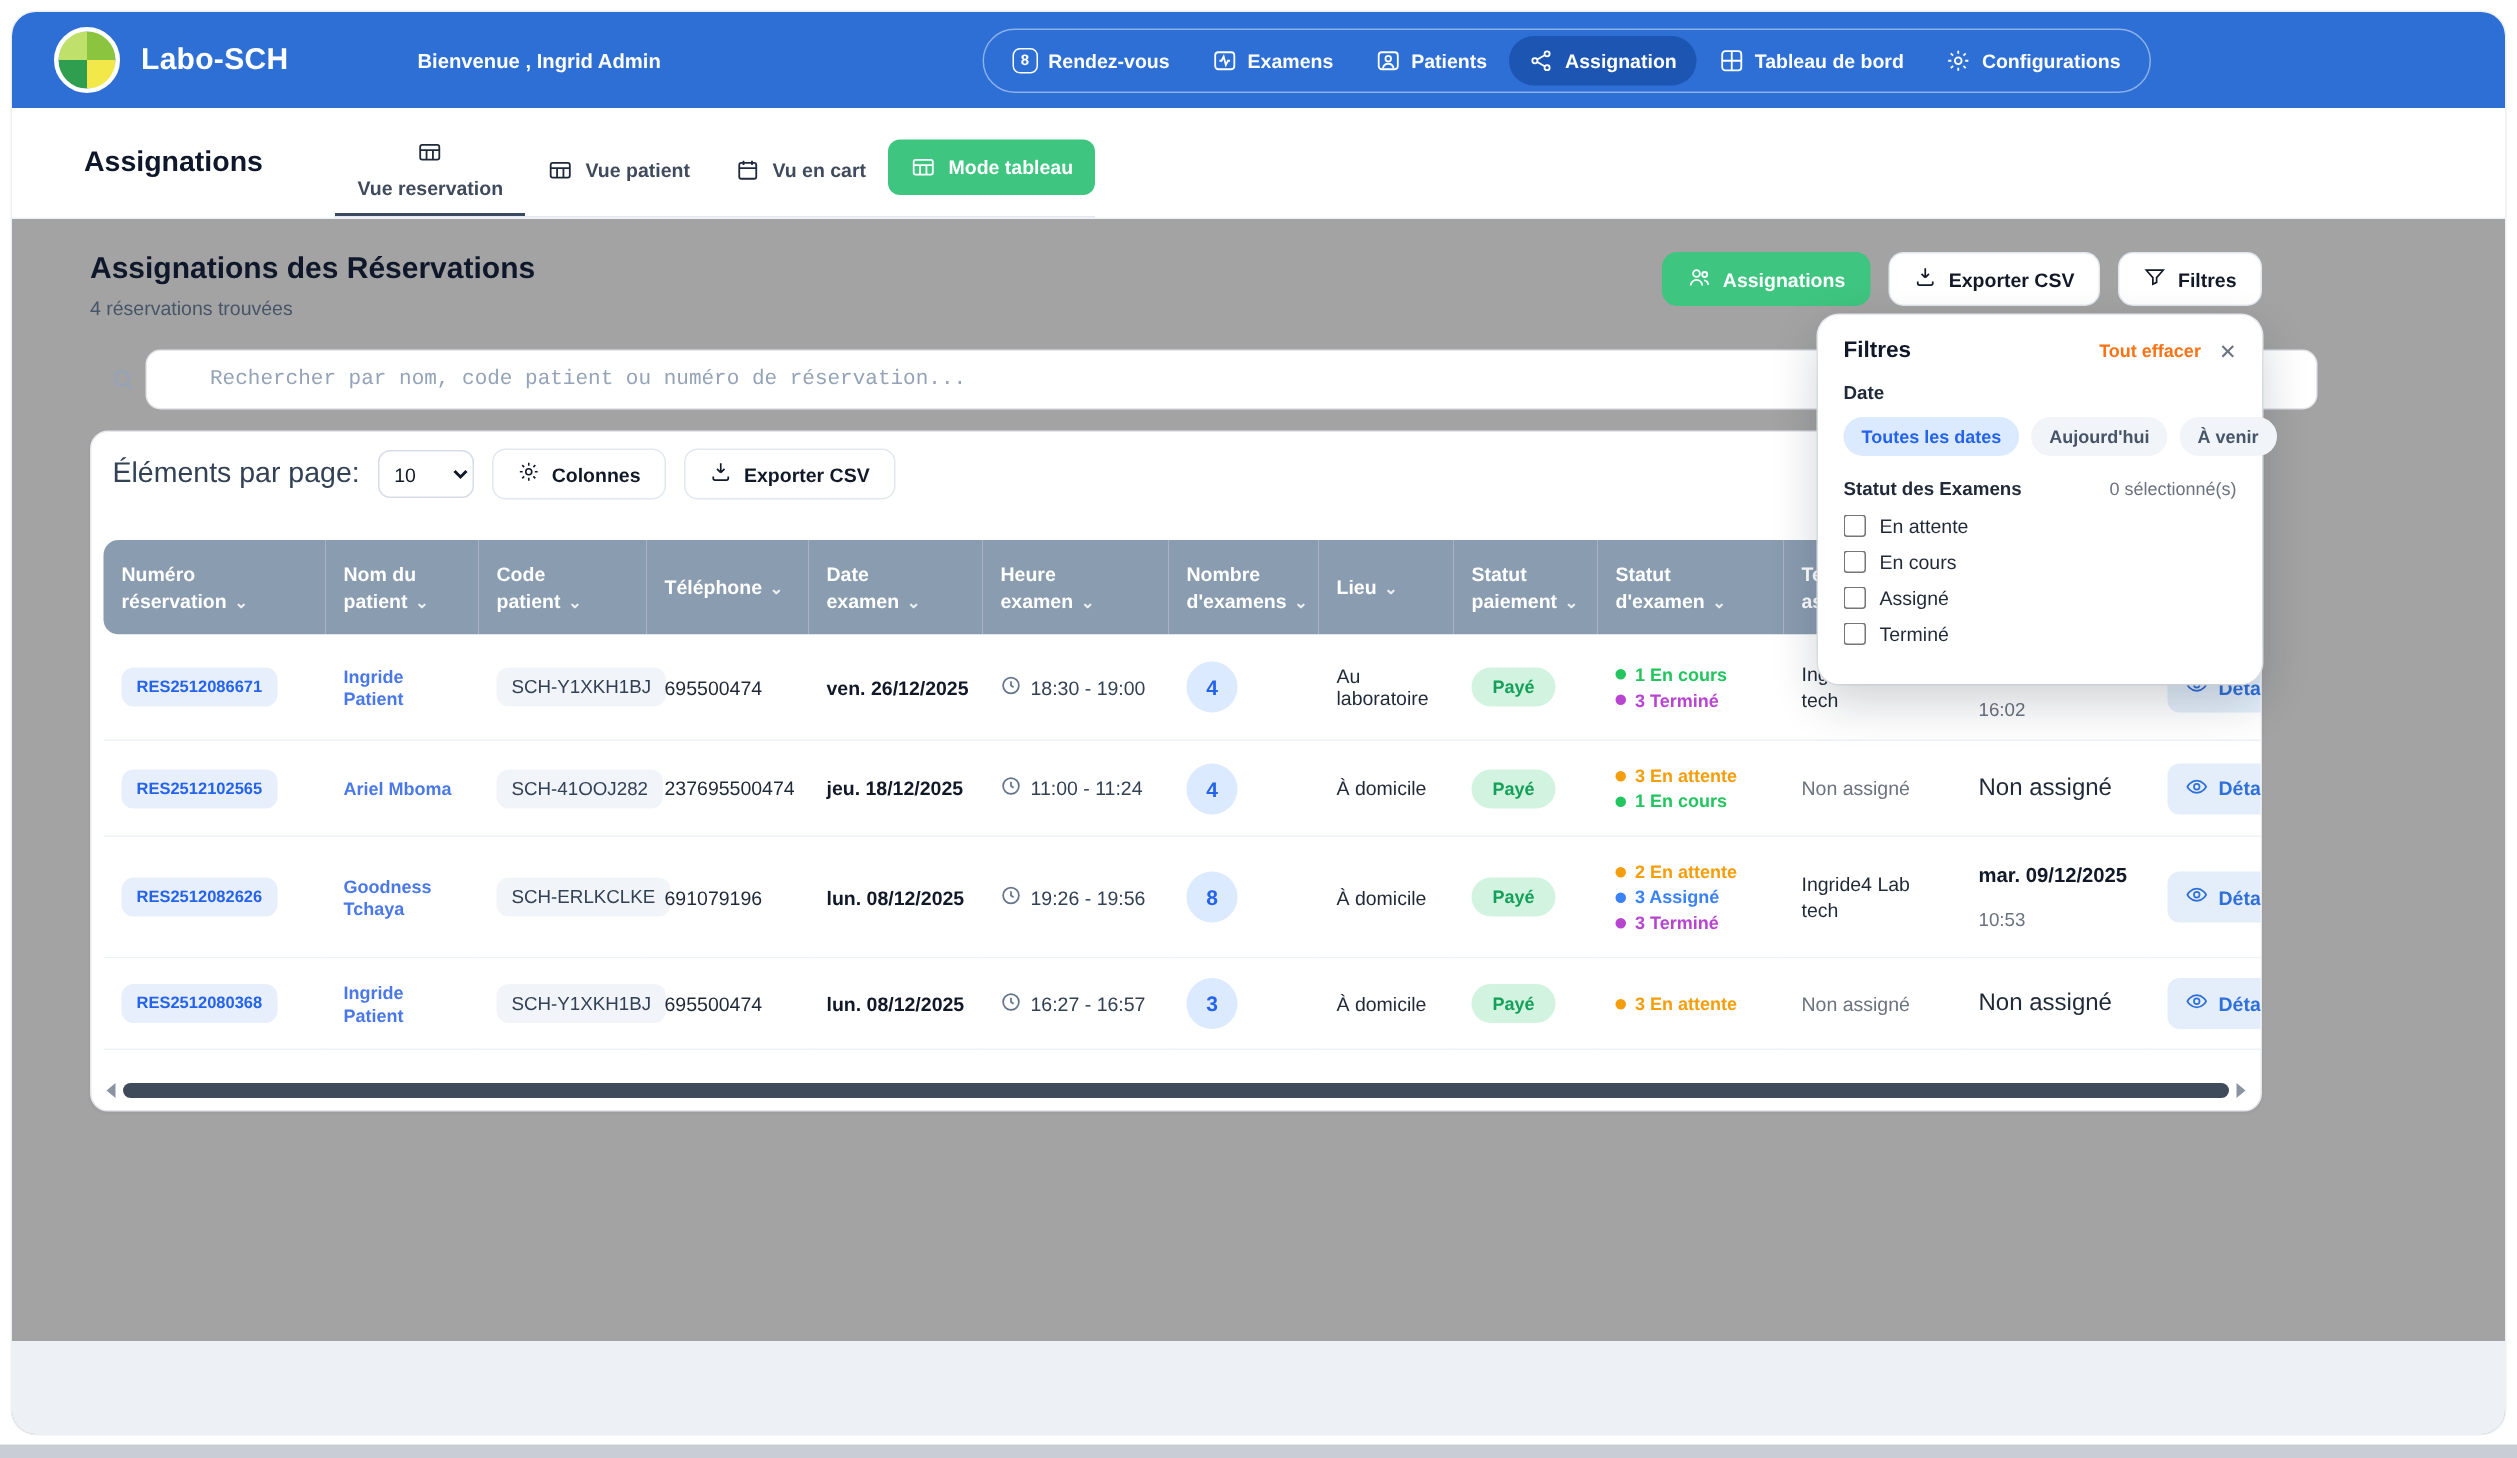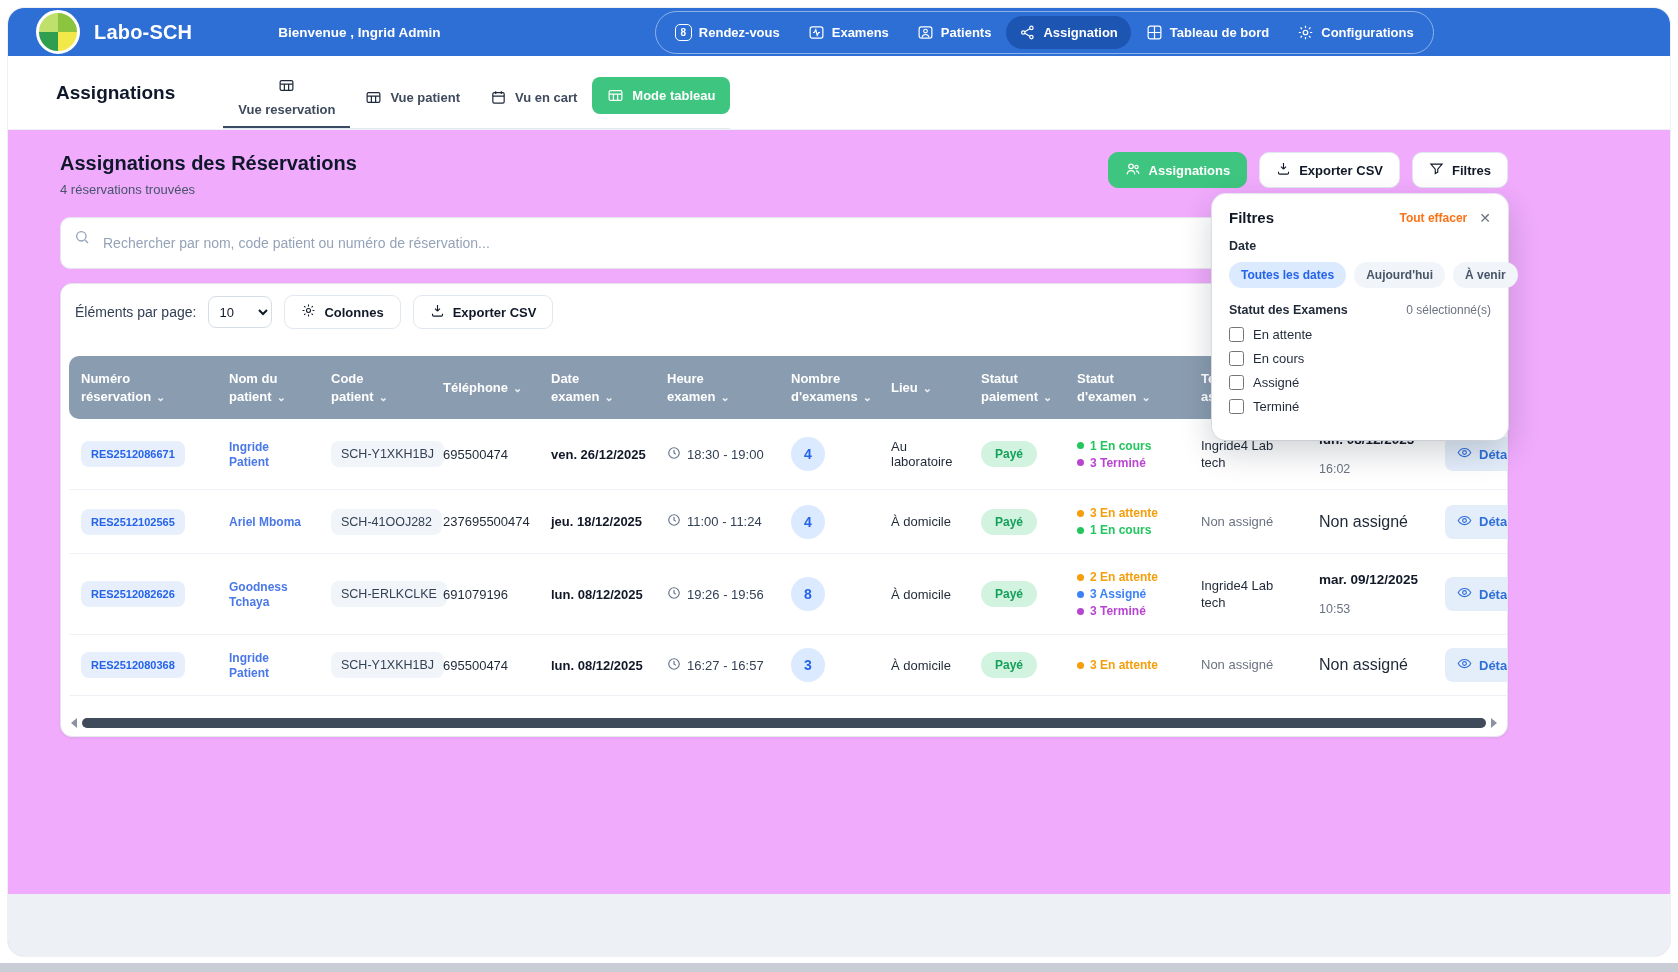--- a/index.html
+++ b/index.html
@@ -10,21 +10,21 @@
     position: relative;
   }
   .app {
     position: absolute; left: 8px; top: 8px; right: 8px; height: 948px;
     background: #ffffff; border-radius: 16px; overflow: hidden;
     box-shadow: 0 0 0 1px #eef0f4;
     display: flex; flex-direction: column;
   }
   
   .navbar {
-    height: 48px; background: #2e6fd6; display: flex; align-items: center;
+    height: 64px; background: #2e6fd6; display: flex; align-items: center;
     padding: 0 22px 0 28px; flex: none; border-radius: 14px 14px 0 0;
   }
   .nav-left { display: flex; align-items: center; gap: 14px; }
   .logo {
     width: 44px; height: 44px; border-radius: 50%;
     background: conic-gradient(#8bc53f 0 25%, #f3e84a 25% 50%, #2f9e4f 50% 75%, #bfe06a 75% 100%);
     border: 3px solid #ffffff; flex: none;
   }
   .brand { color: #fff; font-size: 20px; font-weight: 800; letter-spacing: .2px; }
   .welcome { color: #fff; font-size: 13.5px; font-weight: 600; margin-left: 86px; white-space: nowrap; }
@@ -75,49 +75,49 @@
     display: flex; align-items: center; gap: 8px; padding: 11px 15px;
     font-size: 13px; font-weight: 600; color: #3f4a5c; cursor: pointer; white-space: nowrap;
   }
   .tab.first { box-shadow: inset 0 -2px 0 #3b4a63; flex-direction: column; }
   .tab.active {
     background: #3ec57f; color: #fff; border-radius: 8px; margin-bottom: 4px; padding: 10px 15px;
   }
   .tab svg { display: block; }
   
   .content {
-    flex: 1; position: relative; background: #f0abfc;
+    flex: 1; position: relative; background: #a3a3a3;
     padding: 22px 162px 0 52px; display: flex; flex-direction: column; overflow: hidden;
   }
   .content-head { display: flex; align-items: flex-start; justify-content: space-between; }
   .section-title { font-size: 20px; font-weight: 800; color: #0f172a; }
   .results-count { font-size: 13px; color: #475569; margin-top: 7px; }
   .head-buttons { display: flex; gap: 12px; }
   .btn {
     height: 36px; display: inline-flex; align-items: center; gap: 8px;
     border-radius: 10px; font-size: 13px; font-weight: 600; cursor: pointer;
     padding: 0 16px; border: 1px solid #e2e8f0; background: #fff; color: #111827;
     font-family: inherit;
   }
   .btn.green { background: #3ec57f; border-color: #3ec57f; color: #fff; font-weight: 700; }
   .search-wrap { position: relative; margin-top: 20px; }
   .search-wrap svg { position: absolute; left: 14px; top: 12px; }
   .search-input {
-    width: 100%; height: 52px; border: 1px solid #e5e7eb; border-radius: 10px;
+    width: 100%; height: 40px; border: 1px solid #e5e7eb; border-radius: 10px;
     padding: 0 14px 0 42px; font-size: 14px; color: #111827; outline: none;
-    font-family: Liberation Sans, sans-serif; background: #fff;
+    font-family: Liberation Mono, monospace; background: #fff; margin-left: 37px;
   }
   .search-input::placeholder { color: #94a3b8; }
   
   .card {
     margin-top: 14px; border: 1px solid #e5e7eb; border-radius: 12px; background: #fff;
     box-shadow: 0 1px 3px rgba(15,23,42,.06); padding-bottom: 6px;
   }
   .controls { display: flex; align-items: center; gap: 12px; padding: 11px 14px; }
-  .per-page-label { font-size: 14px; color: #334155; }
+  .per-page-label { font-size: 19px; color: #334155; }
   .per-page-select {
     height: 32px; width: 64px; border: 1px solid #d7dde6; border-radius: 8px;
     font-size: 13px; color: #111827; padding: 0 6px; background: #fff; font-family: inherit;
   }
   .btn.small { height: 34px; border-radius: 9px; }
   .table-scroll { overflow: hidden; padding: 16px 8px; }
   table { border-collapse: separate; border-spacing: 0; width: 1476px; table-layout: fixed; }
   th {
     background: #8a9cb0; color: #fff; font-size: 13px; font-weight: 700;
     text-align: left; padding: 14px 12px; line-height: 1.35; vertical-align: middle;

